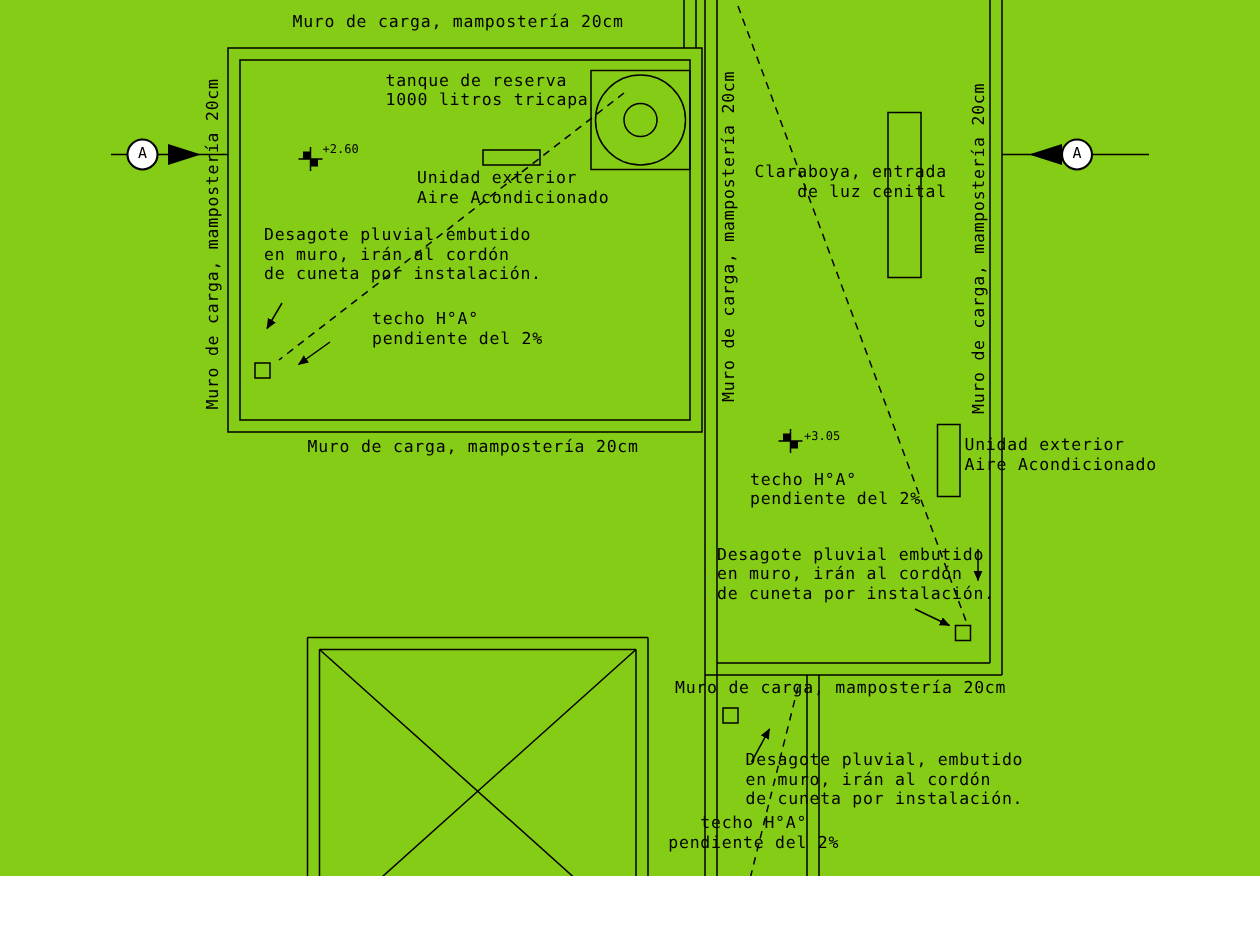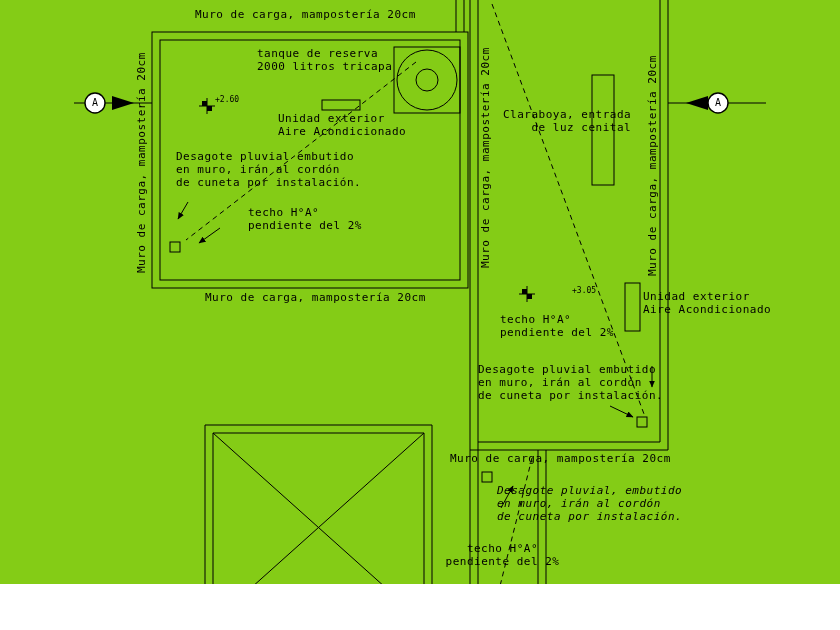--- a/index.html
+++ b/index.html
@@ -153,50 +153,50 @@
 
   <div class="t" style="left:205px;top:291px;">Muro de carga, mampostería 20cm</div>
 
   <div class="t vtext" style="left:479px;top:268px;">Muro de carga, mampostería 20cm</div>
 
   <div class="t vtext" style="left:646px;top:276px;">Muro de carga, mampostería 20cm</div>
 
   <div class="t" style="left:450px;top:452px;">Muro de carga, mampostería 20cm</div>
 
   <div class="t" style="left:257px;top:47px;">tanque de reserva
-2000 litros tricapa</div>
+1000 litros tricapa</div>
 
   <div class="t" style="left:278px;top:112px;">Unidad exterior
 Aire Acondicionado</div>
 
   <div class="t lvl" style="left:215px;top:95px;">+2.60</div>
 
   <div class="t" style="left:176px;top:150px;">Desagote pluvial embutido
 en muro, irán al cordón
 de cuneta por instalación.</div>
 
   <div class="t" style="left:248px;top:206px;">techo H°A°
 pendiente del 2%</div>
 
   <div class="t" style="left:503px;top:108px;text-align:right;">Claraboya, entrada
 de luz cenital</div>
 
-  <div class="t lvl" style="left:536px;top:286px;margin-left:36px;">+3.05</div>
+  <div class="t lvl" style="left:536px;top:286px;">+3.05</div>
 
   <div class="t" style="left:500px;top:313px;">techo H°A°
 pendiente del 2%</div>
 
   <div class="t" style="left:643px;top:290px;">Unidad exterior
 Aire Acondicionado</div>
 
   <div class="t" style="left:478px;top:363px;">Desagote pluvial embutido
 en muro, irán al cordón
 de cuneta por instalación.</div>
 
-  <div class="t" style="left:497px;top:484px;font-style:italic;">Desagote pluvial, embutido
+  <div class="t" style="left:497px;top:500px;">Desagote pluvial, embutido
 en muro, irán al cordón
 de cuneta por instalación.</div>
 
   <div class="t ctr" style="left:435px;top:542px;width:135px;">techo H°A°
 pendiente del 2%</div>
 
   <div class="t lvl" style="left:497px;top:595px;margin-top:35px;">+3.48</div>
 
   <div class="t bub" style="left:89px;top:96px;">A</div>
 

